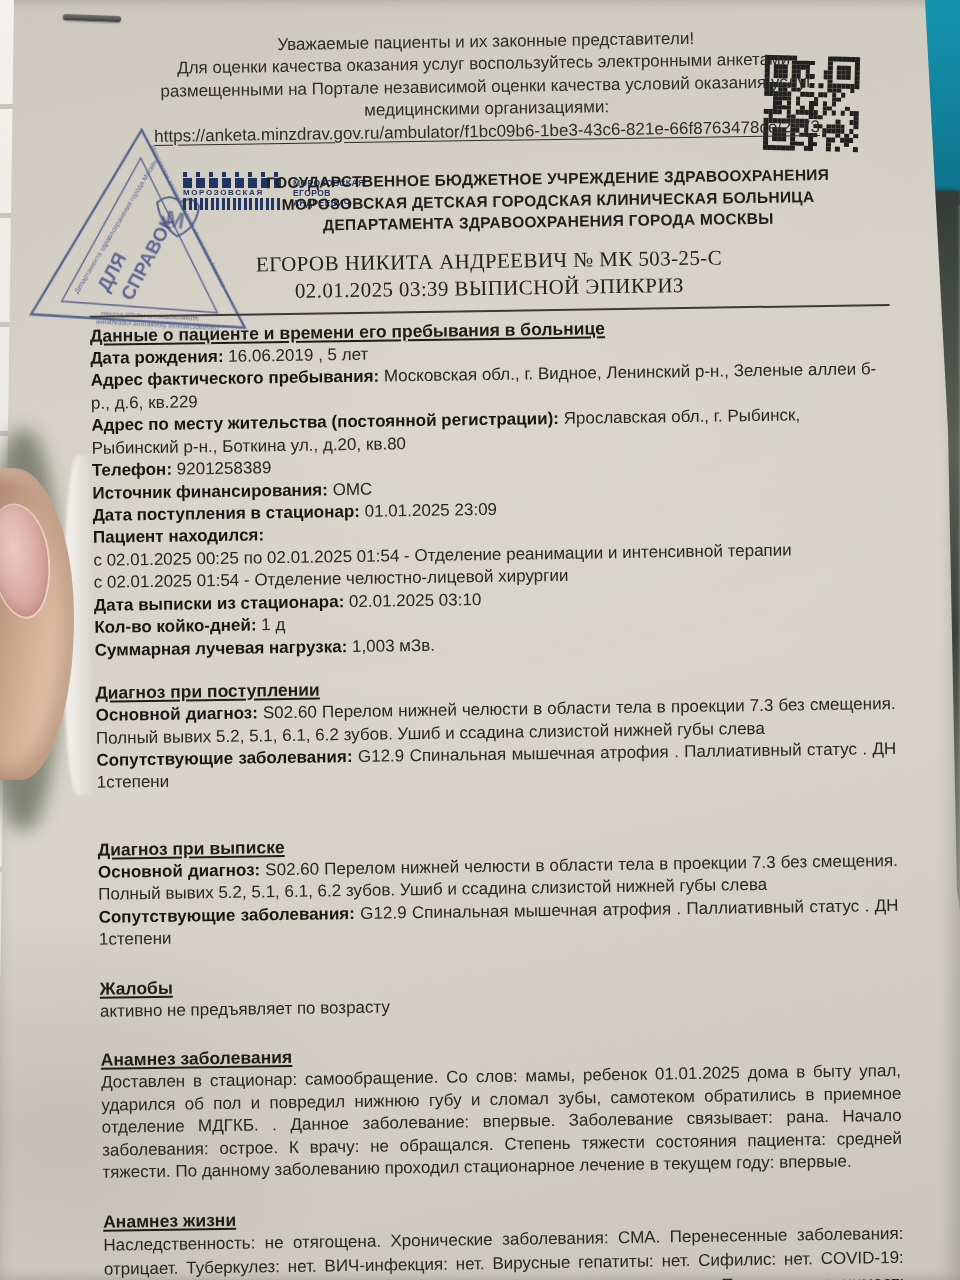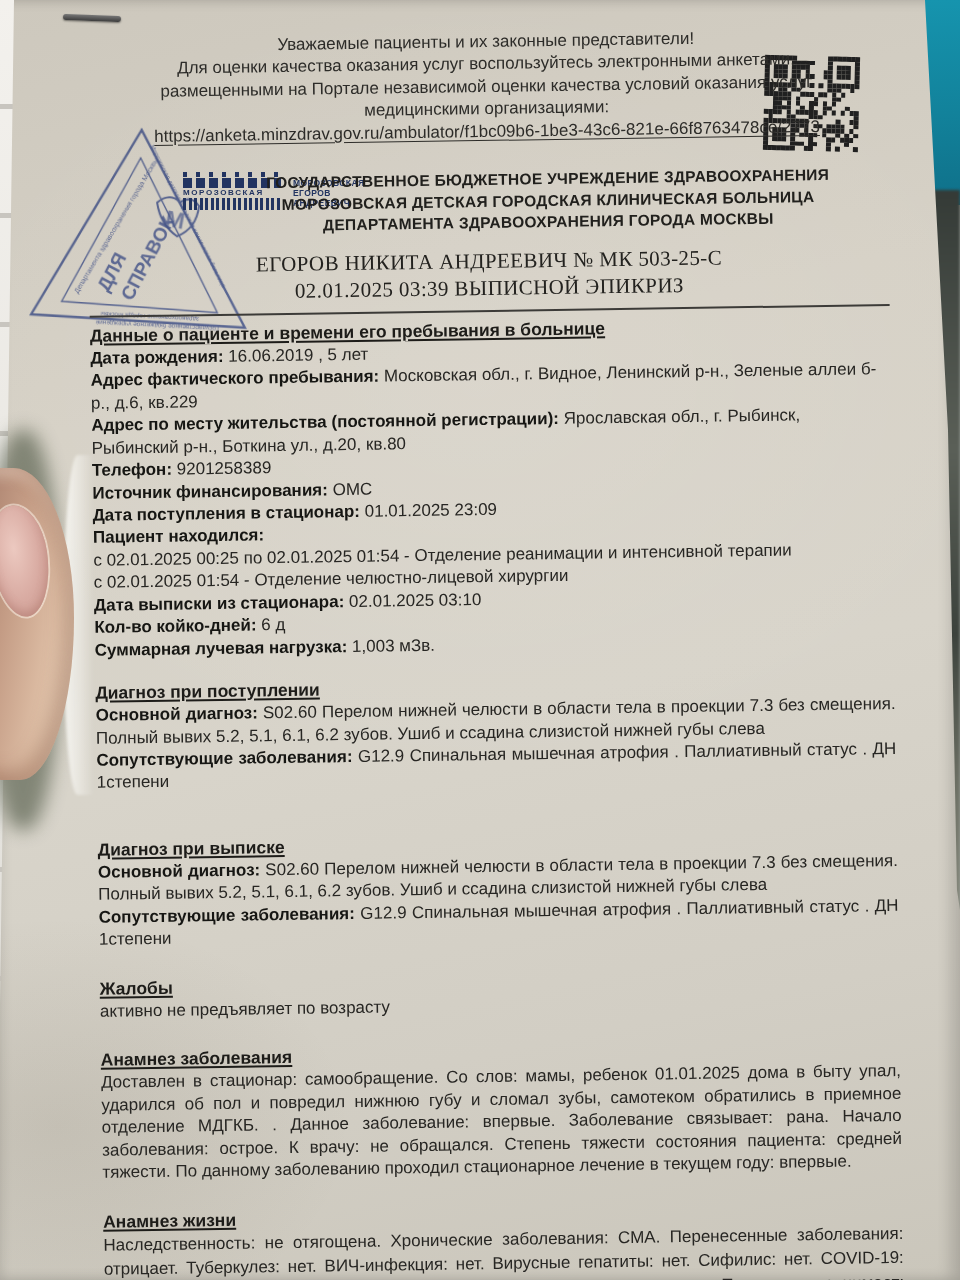--- a/index.html
+++ b/index.html
@@ -385,21 +385,21 @@
         <p class="fld"><b>Дата рождения:</b> <span>16.06.2019 , 5 лет</span></p>
         <p class="fld"><b>Адрес фактического пребывания:</b> <span>Московская обл., г. Видное, Ленинский р-н., Зеленые аллеи б-р., д.6, кв.229</span></p>
         <p class="fld"><b>Адрес по месту жительства (постоянной регистрации):</b> <span>Ярославская обл., г. Рыбинск, Рыбинский р-н., Боткина ул., д.20, кв.80</span></p>
         <p class="fld"><b>Телефон:</b> <span>9201258389</span></p>
         <p class="fld"><b>Источник финансирования:</b> <span>ОМС</span></p>
         <p class="fld"><b>Дата поступления в стационар:</b> <span>01.01.2025 23:09</span></p>
         <p class="fld"><b>Пациент находился:</b></p>
         <p>с 02.01.2025 00:25 по 02.01.2025 01:54 - Отделение реанимации и интенсивной терапии</p>
         <p>с 02.01.2025 01:54 - Отделение челюстно-лицевой хирургии</p>
         <p class="fld"><b>Дата выписки из стационара:</b> <span>02.01.2025 03:10</span></p>
-        <p class="fld"><b>Кол-во койко-дней:</b> <span>6 д</span></p>
+        <p class="fld"><b>Кол-во койко-дней:</b> <span>1 д</span></p>
         <p class="fld"><b>Суммарная лучевая нагрузка:</b> <span>1,003 мЗв.</span></p>
       </div>
 
       <div class="sect mt-s">
         <p class="h-u">Диагноз при поступлении</p>
         <p class="fld para"><b>Основной диагноз:</b> <span>S02.60 Перелом нижней челюсти в области тела в проекции 7.3 без смещения. Полный вывих 5.2, 5.1, 6.1, 6.2 зубов. Ушиб и ссадина слизистой нижней губы слева</span></p>
         <p class="fld para"><b>Сопутствующие заболевания:</b> <span>G12.9 Спинальная мышечная атрофия . Паллиативный статус . ДН 1степени</span></p>
       </div>
 
       <div class="sect mt-l">

